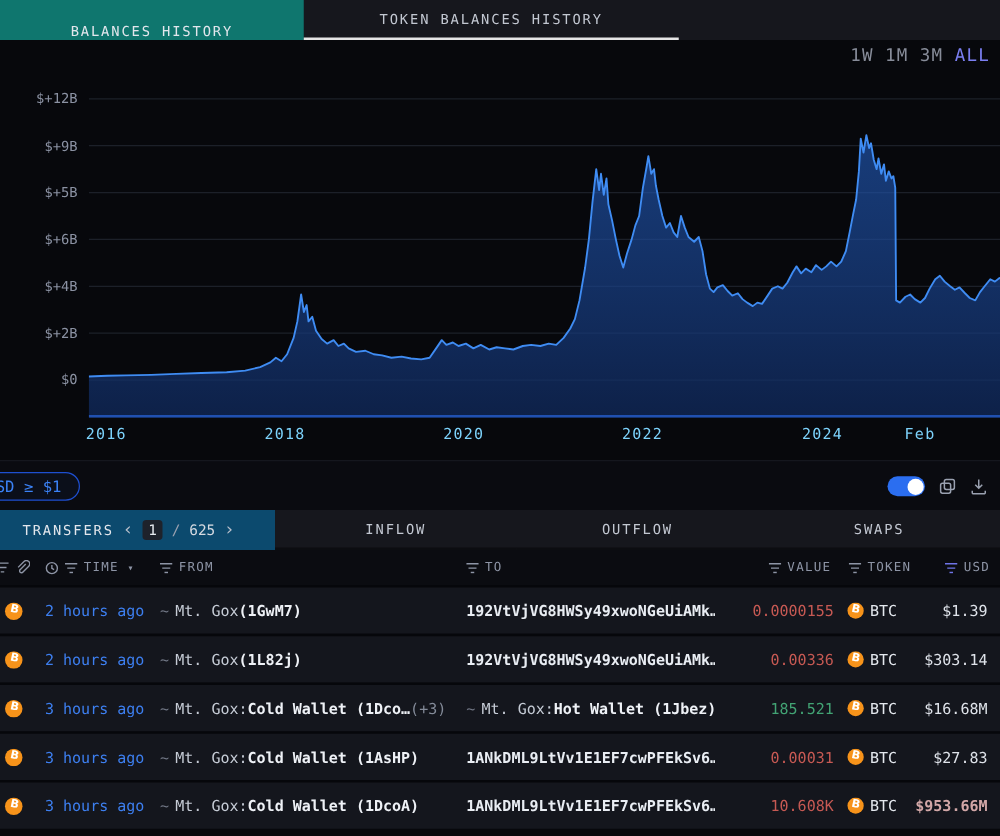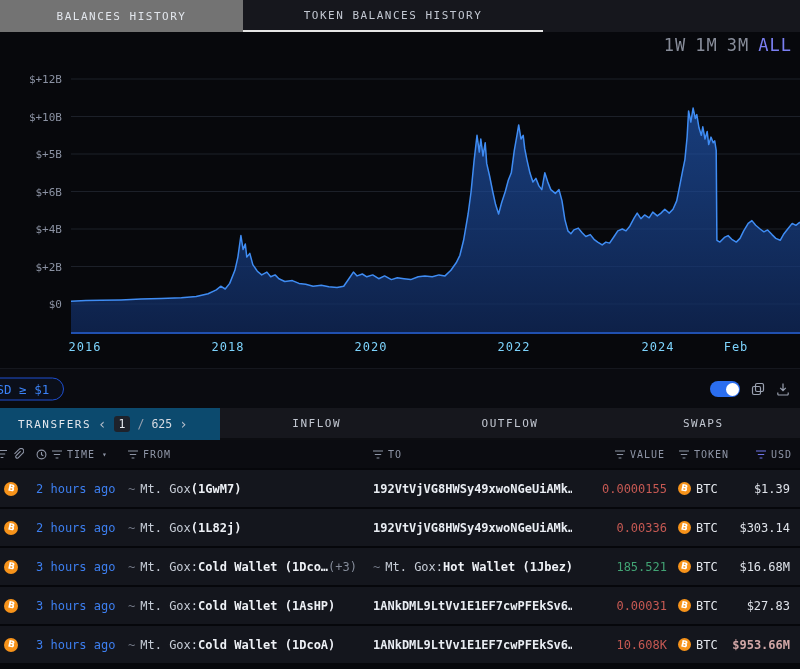--- a/index.html
+++ b/index.html
@@ -4,28 +4,28 @@
 <style>
   html,body{margin:0;padding:0;background:#07080c;}
   #app{position:relative;width:800px;height:669px;overflow:hidden;background:#07080c;
        font-family:"DejaVu Sans Mono","Liberation Mono",monospace;color:#cfd4dc;
        -webkit-font-smoothing:antialiased;}
 
   
   #topbar{position:absolute;top:0;left:0;right:0;height:32px;display:flex;background:#16171d;}
   .top-tab{display:flex;align-items:center;justify-content:center;font-size:11px;letter-spacing:1.5px;
            color:#c2c7d1;cursor:pointer;box-sizing:border-box;border-bottom:2px solid #e5e5e5;}
-  .top-tab.active{background:#737373;color:#e2e6ec;border-bottom:none;}
+  .top-tab.active{background:#0f766e;color:#e2e6ec;border-bottom:none;align-items:flex-end;}
   #tab-balances{width:243px;}
   #tab-token{width:300px;}
   #tab-pnl{flex:1;}
 
   
   #rangebar{position:absolute;top:34px;right:8px;height:22px;display:flex;align-items:center;gap:9px;}
-  .range-btn{font-size:17px;color:#878c99;letter-spacing:1px;cursor:pointer;}
+  .range-btn{font-size:14px;color:#878c99;letter-spacing:1px;cursor:pointer;}
   .range-btn.active{color:#7b7ff2;}
 
   
   #chart{position:absolute;top:58px;left:16px;right:0;height:277px;}
   #chart-svg{position:absolute;left:55px;top:0;width:745px;height:277px;display:block;}
   #y-labels{position:absolute;left:0;top:0;width:50px;height:277px;}
   .ytick{position:absolute;right:4px;transform:translateY(-50%);font-size:11px;color:#8b92a3;white-space:nowrap;}
   #xlabels{position:absolute;top:335px;left:0;right:0;height:26px;}
   .xtick{position:absolute;top:5px;transform:translateX(-50%);font-size:12px;color:#7dd3fc;letter-spacing:1px;}
 
@@ -106,21 +106,21 @@
   <div id="rangebar">
     <span class="range-btn">1W</span>
     <span class="range-btn">1M</span>
     <span class="range-btn">3M</span>
     <span class="range-btn active">ALL</span>
   </div>
 
   <div id="chart">
     <div id="y-labels">
         <div class="ytick" style="top: 21px;">$+12B</div>
-        <div class="ytick" style="top: 58.5px;">$+10B</div>
+        <div class="ytick" style="top: 58.5px;">$+9B</div>
         <div class="ytick" style="top: 96px;">$+5B</div>
         <div class="ytick" style="top: 133.5px;">$+6B</div>
         <div class="ytick" style="top: 171px;">$+4B</div>
         <div class="ytick" style="top: 208.5px;">$+2B</div>
         <div class="ytick" style="top: 246px;">$0</div>
       </div>
     <svg id="chart-svg" viewBox="0 0 745 277" preserveAspectRatio="none">
         <defs>
           <linearGradient id="fillg" x1="0" y1="0" x2="0" y2="1">
             <stop offset="0" stop-color="rgba(35,95,195,0.60)"></stop>

